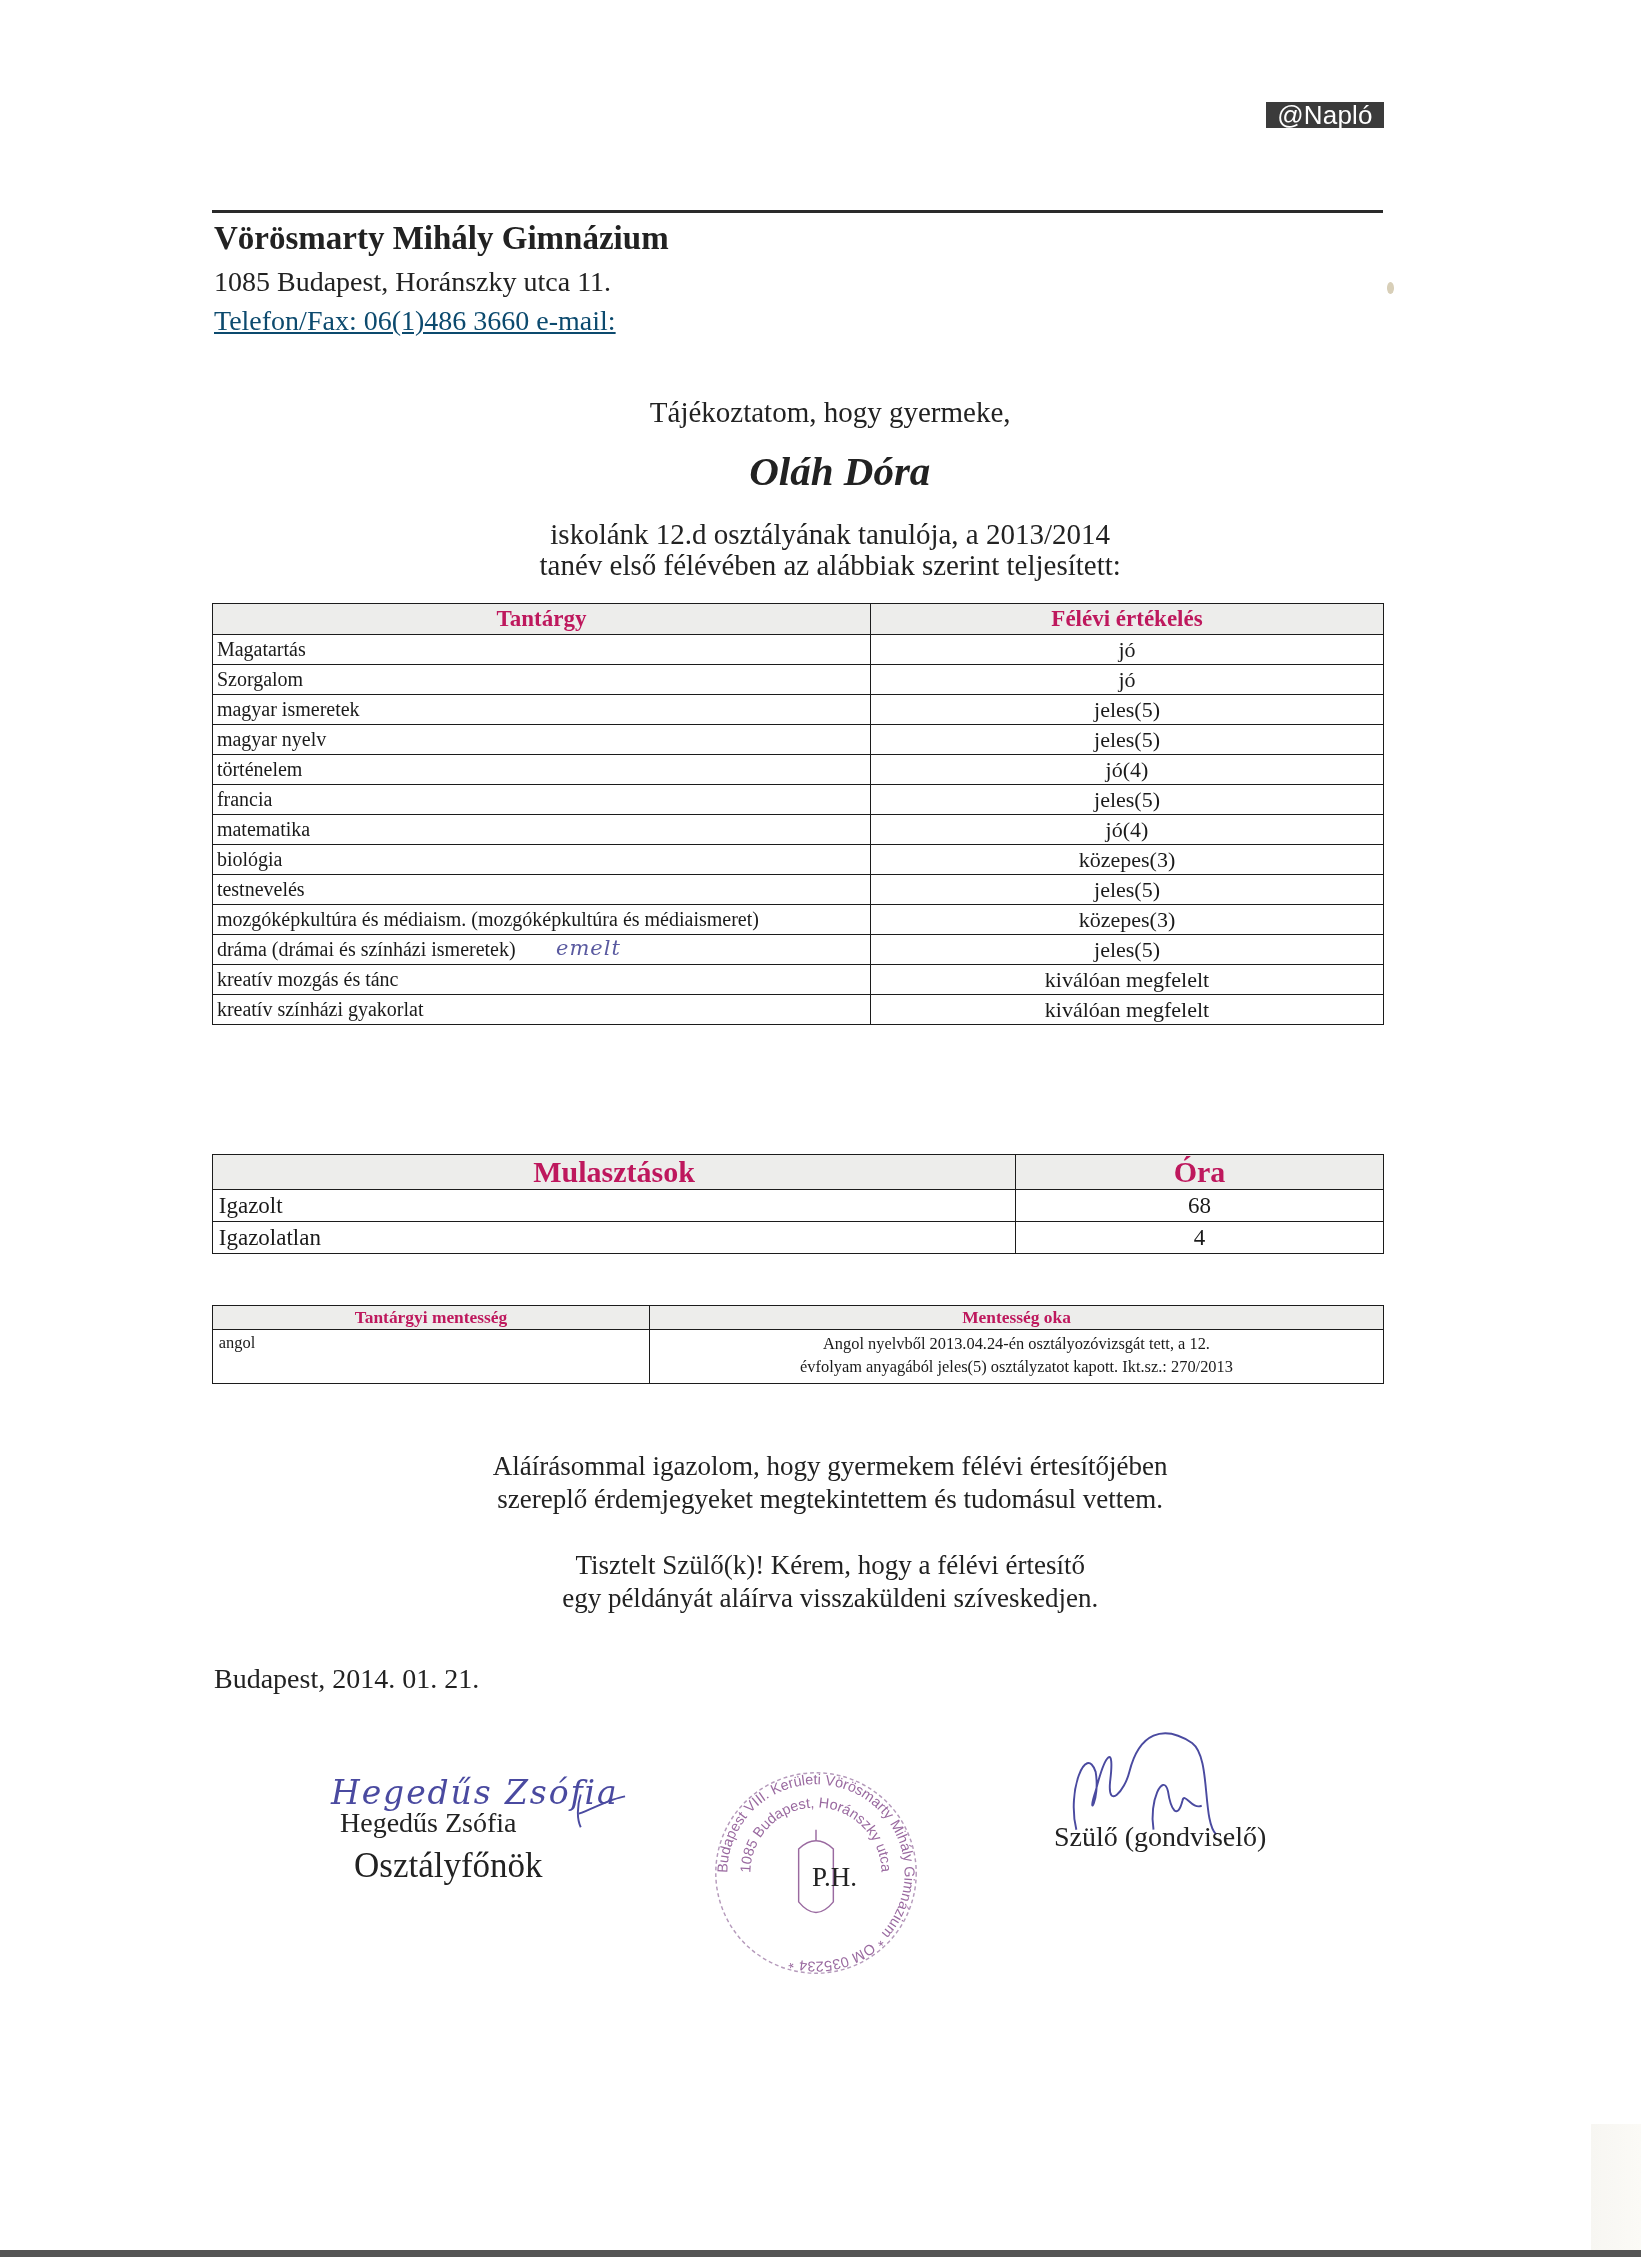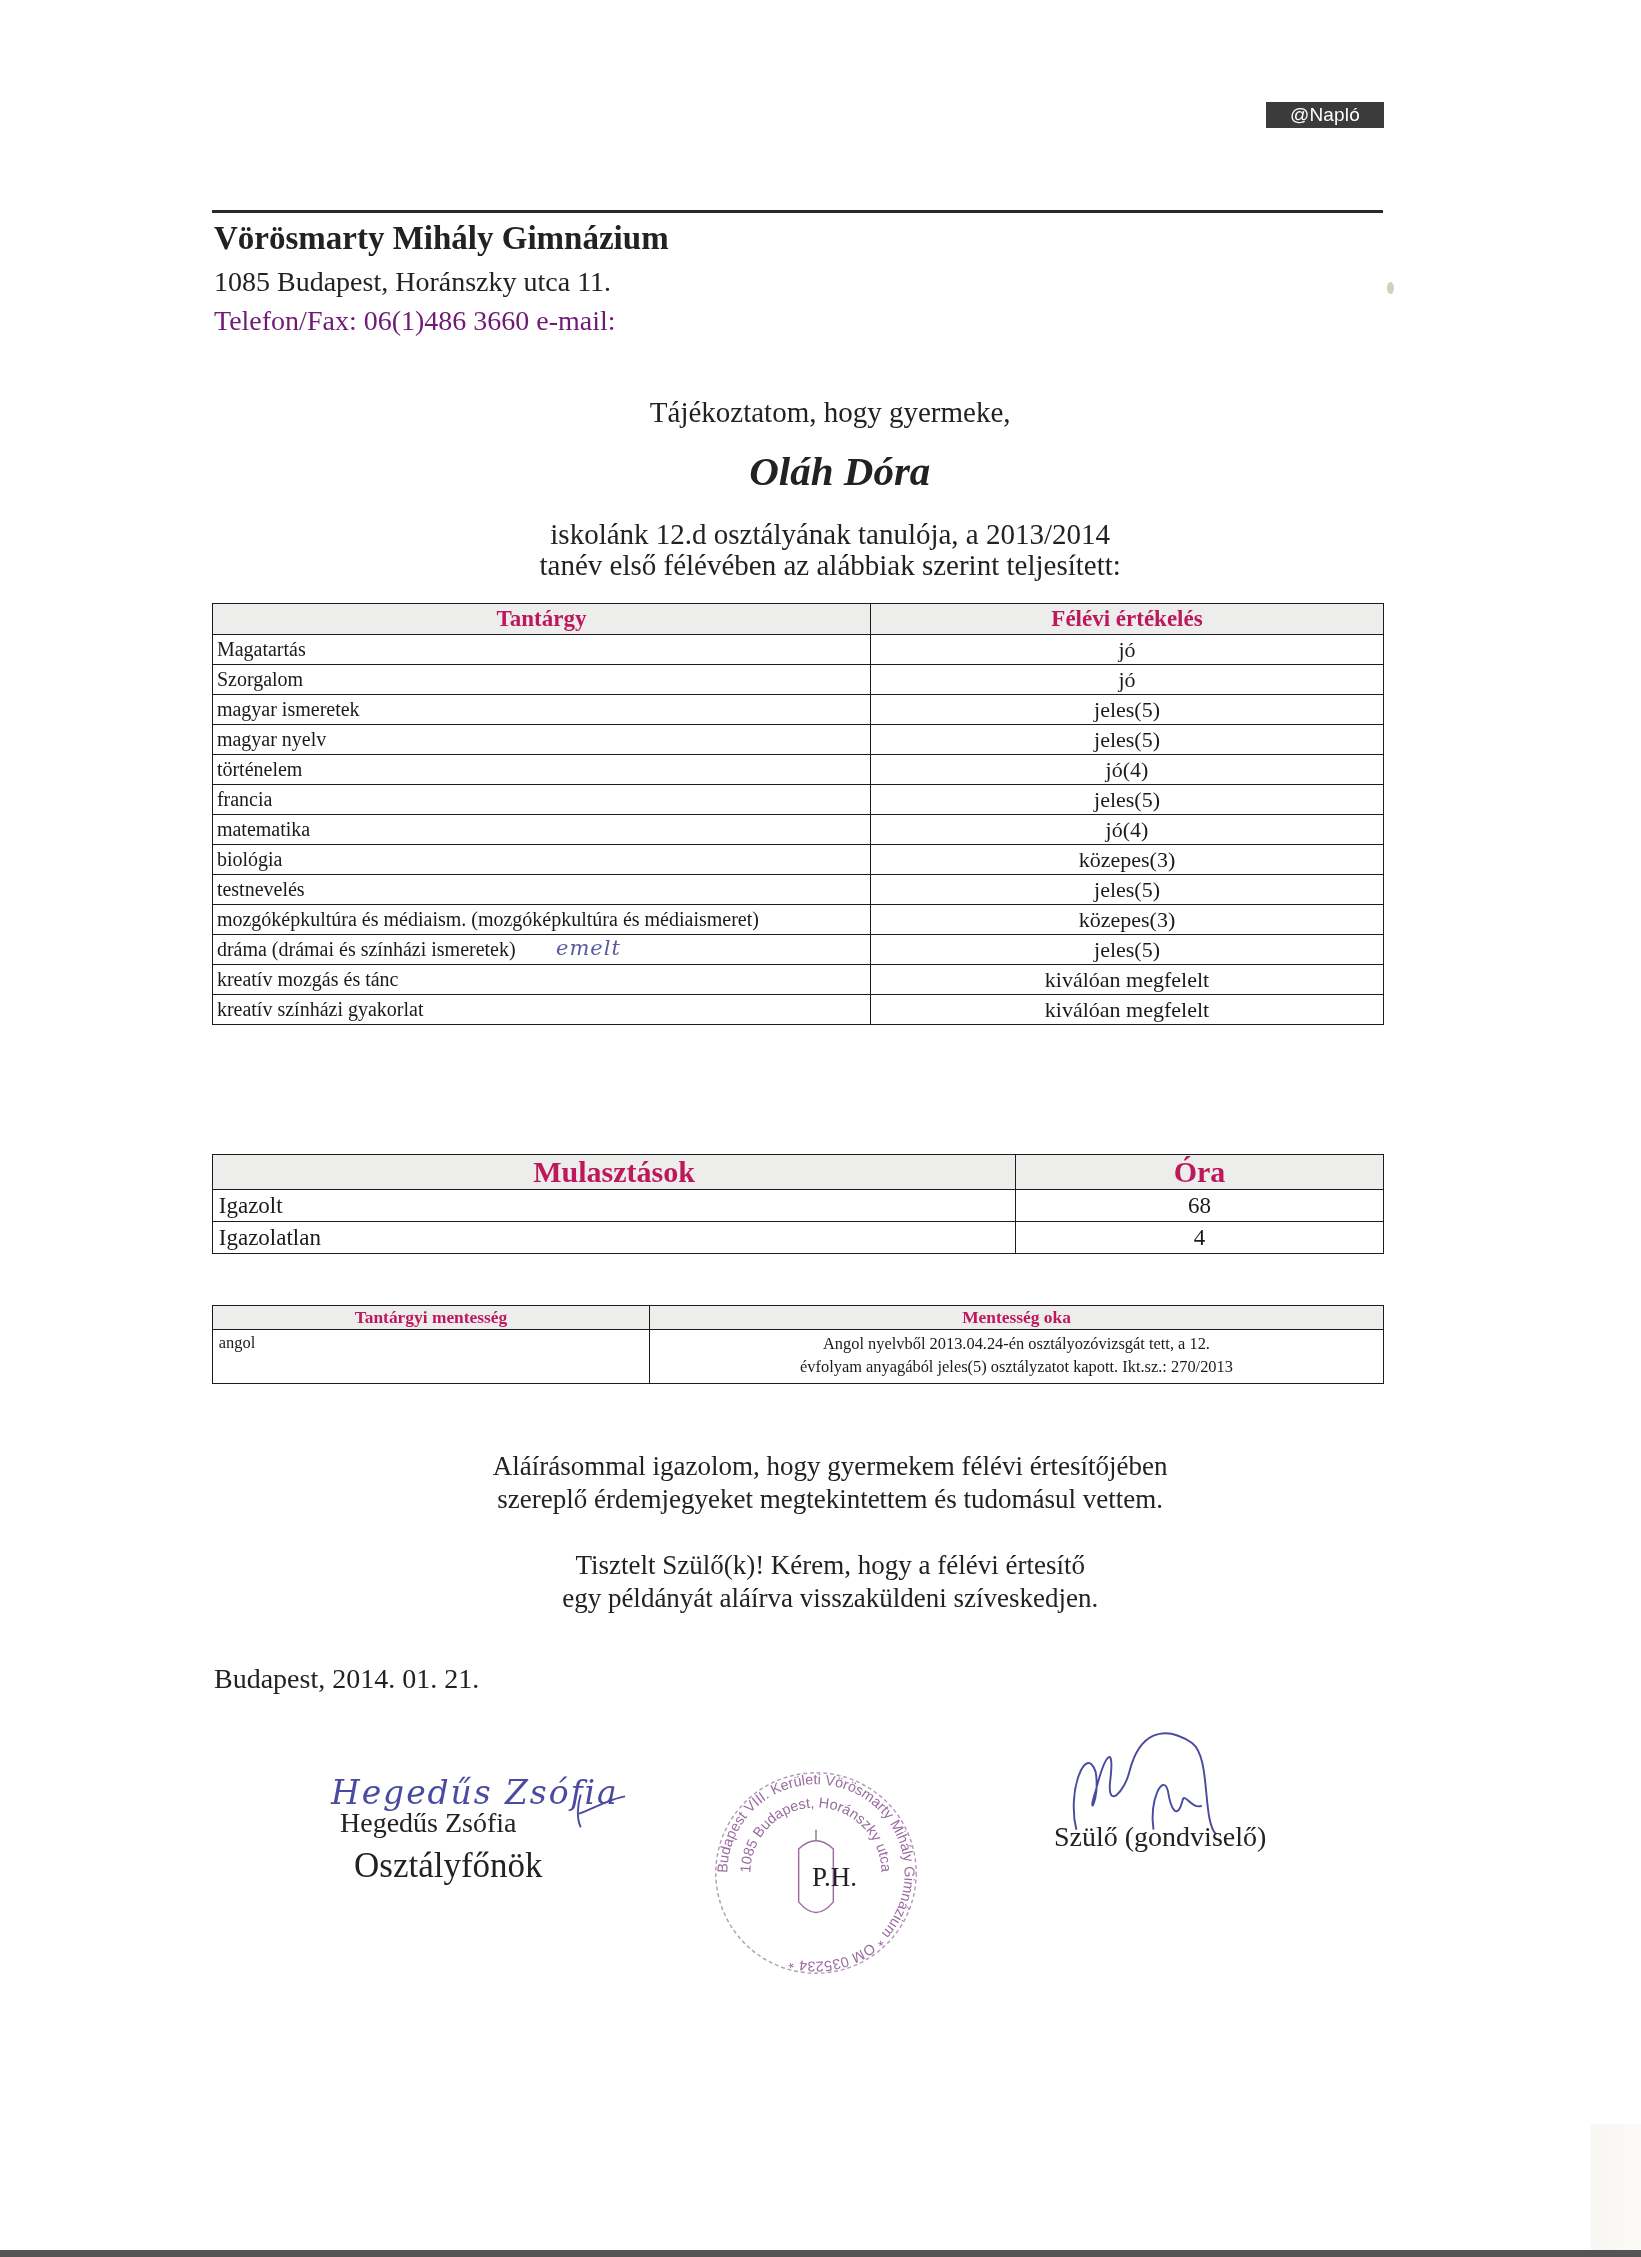--- a/index.html
+++ b/index.html
@@ -6,26 +6,26 @@
     body {
       width: 1641px; height: 2257px; position: relative; overflow: hidden;
       background: #ffffff; color: #1a1a1a;
       font-family: "Liberation Serif", "DejaVu Serif", serif;
     }
     .abs { position: absolute; }
     .badge {
       left: 1266px; top: 102px; width: 118px; height: 26px;
       background: #3b3b3b; color: #ffffff;
       font-family: "Liberation Sans", "DejaVu Sans", sans-serif;
-      font-size: 19px; line-height: 26px; text-align: center; letter-spacing: 0.2px;
+      font-size: 26px; line-height: 26px; text-align: center; letter-spacing: 0.2px;
     }
     .rule { left: 212px; top: 210px; width: 1171px; height: 2.9px; background: #2a2a2a; }
     .school-name { left: 214px; top: 220px; font-size: 33px; font-weight: bold; color: #222; }
     .school-addr { left: 214px; top: 266px; font-size: 28px; color: #222; }
-    .school-phone { left: 214px; top: 305px; font-size: 28px; color: #701a75; }
+    .school-phone { left: 214px; top: 305px; font-size: 28px; color: #0c4a6e; text-decoration: underline; }
     .speck { left: 1387px; top: 282px; width: 6.8px; height: 11.6px; border-radius: 50%; background: #d8cfb8; }
 
     .center-line { left: 0; width: 1641px; text-align: center; color: #222; }
     .intro { top: 396px; font-size: 29px; left: 9.7px; }
     .student { top: 447px; font-size: 41px; font-weight: bold; font-style: italic; left: 19.3px; }
     .sub1 { top: 519px; font-size: 29px; line-height: 31px; left: 9.7px; }
     .sub2 { top: 550px; font-size: 29px; line-height: 31px; left: 9.7px; }
 
     table { border-collapse: collapse; position: absolute; table-layout: fixed; }
     td, th { border: 1.9px solid #1c1c1c; padding: 0 5.8px; overflow: hidden; white-space: nowrap; }

